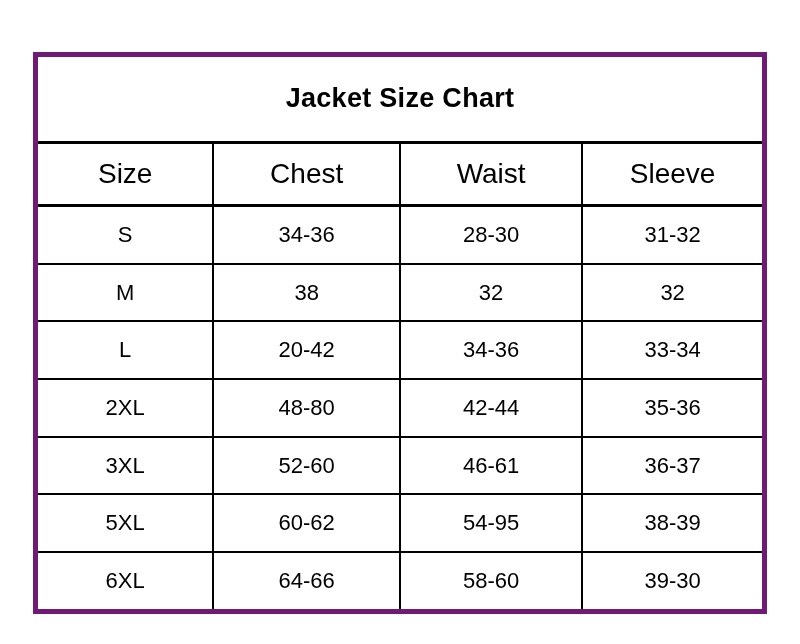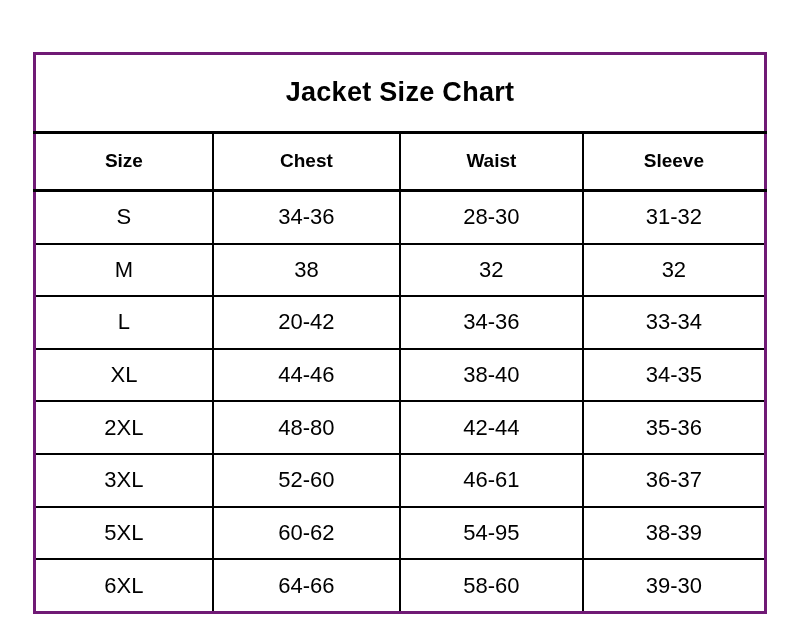--- a/index.html
+++ b/index.html
@@ -22,39 +22,39 @@
     left: 33px;
     top: 52px;
     width: 734px;
     height: 562px;
   }
   table.size-chart {
     border-collapse: collapse;
     width: 100%;
     height: 100%;
     table-layout: fixed;
-    border: 3px solid #701a75;
+    border: 5px solid #701a75;
   }
   table.size-chart td, table.size-chart th {
     border: 2px solid #000000;
     text-align: center;
     vertical-align: middle;
     color: #000000;
     padding: 0;
   }
   .title-cell {
     font-size: 27px;
     font-weight: bold;
     letter-spacing: 0.3px;
     height: 72px;
     border-bottom: 3px solid #000000 !important;
   }
   .header-cell {
-    font-size: 19px;
-    font-weight: bold;
+    font-size: 28px;
+    font-weight: normal;
     height: 52px;
     border-bottom: 3px solid #000000 !important;
     margin-left: 44px;
   }
   .data-cell {
     font-size: 22px;
     font-weight: normal;
     height: 48px;
   }
   col.c0 { width: 24.4%; }
@@ -97,26 +97,20 @@
           <td class="data-cell">32</td>
           <td class="data-cell">32</td>
         </tr>
         <tr>
           <td class="data-cell">L</td>
           <td class="data-cell">20-42</td>
           <td class="data-cell">34-36</td>
           <td class="data-cell">33-34</td>
         </tr>
         <tr>
-          <td class="data-cell">XL</td>
-          <td class="data-cell">44-46</td>
-          <td class="data-cell">38-40</td>
-          <td class="data-cell">34-35</td>
-        </tr>
-        <tr>
           <td class="data-cell">2XL</td>
           <td class="data-cell">48-80</td>
           <td class="data-cell">42-44</td>
           <td class="data-cell">35-36</td>
         </tr>
         <tr>
           <td class="data-cell">3XL</td>
           <td class="data-cell">52-60</td>
           <td class="data-cell">46-61</td>
           <td class="data-cell">36-37</td>

